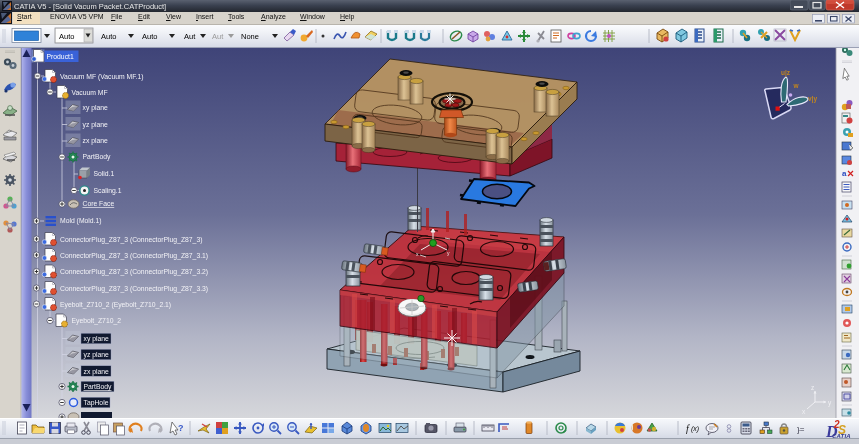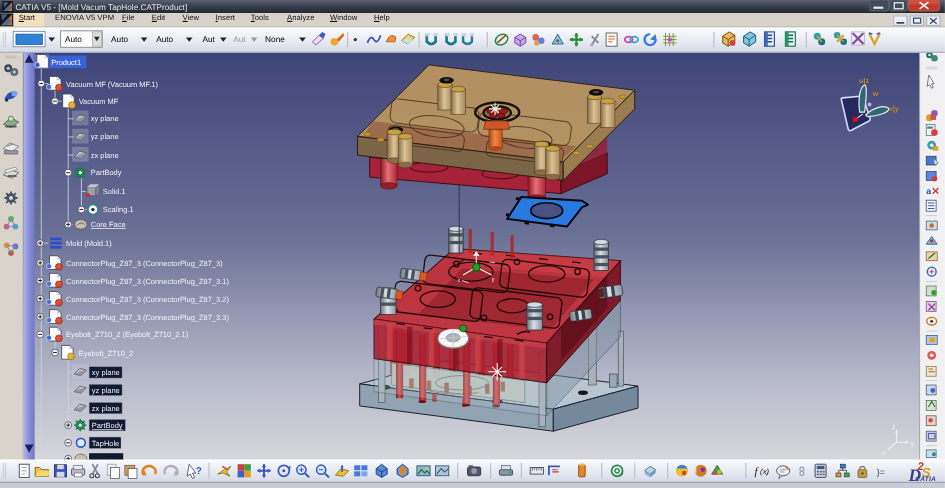--- a/index.html
+++ b/index.html
@@ -18,21 +18,21 @@
 </style>
 </head>
 <body>
 <div class="abs" id="titlebar"></div>
 <svg class="abs" style="left:2px;top:1px" width="10" height="10">
  <rect width="10" height="10" fill="#10141e"></rect>
  <path d="M1,9 L9,1 L9,9 Z" fill="#c87028"></path>
  <path d="M1,9 L7,3 L9,6 L5,9 Z" fill="#3a66b0" opacity="0.8"></path>
  <path d="M1,1 L6,1 L2,6 Z" fill="#4a5a78"></path>
 </svg>
-<div class="abs" id="titletext">CATIA V5 - [Mold Vacum TapHole.CATProduct]</div>
+<div class="abs" id="titletext">CATIA V5 - [Solid Vacum Packet.CATProduct]</div>
 <svg class="abs" style="left:790px;top:0" width="66" height="11">
  <rect x="0" y="0" width="18" height="10" rx="2" fill="#434b59" stroke="#6a7280" stroke-width="0.6"></rect>
  <rect x="19" y="0" width="16" height="10" rx="2" fill="#434b59" stroke="#6a7280" stroke-width="0.6"></rect>
  <rect x="36" y="0" width="28" height="10" rx="2" fill="#c0392b" stroke="#d87060" stroke-width="0.6"></rect>
  <rect x="36" y="0" width="28" height="4" rx="2" fill="#d85545" opacity="0.7"></rect>
  <rect x="4" y="6" width="9" height="2" fill="#e8e8e8"></rect>
  <rect x="23" y="2.5" width="8" height="5.5" fill="none" stroke="#e8e8e8" stroke-width="1.2"></rect>
  <path d="M46,2 L54,8 M54,2 L46,8" stroke="#fff" stroke-width="1.4"></path>
 </svg>
 <div class="abs" id="menubar"></div>

